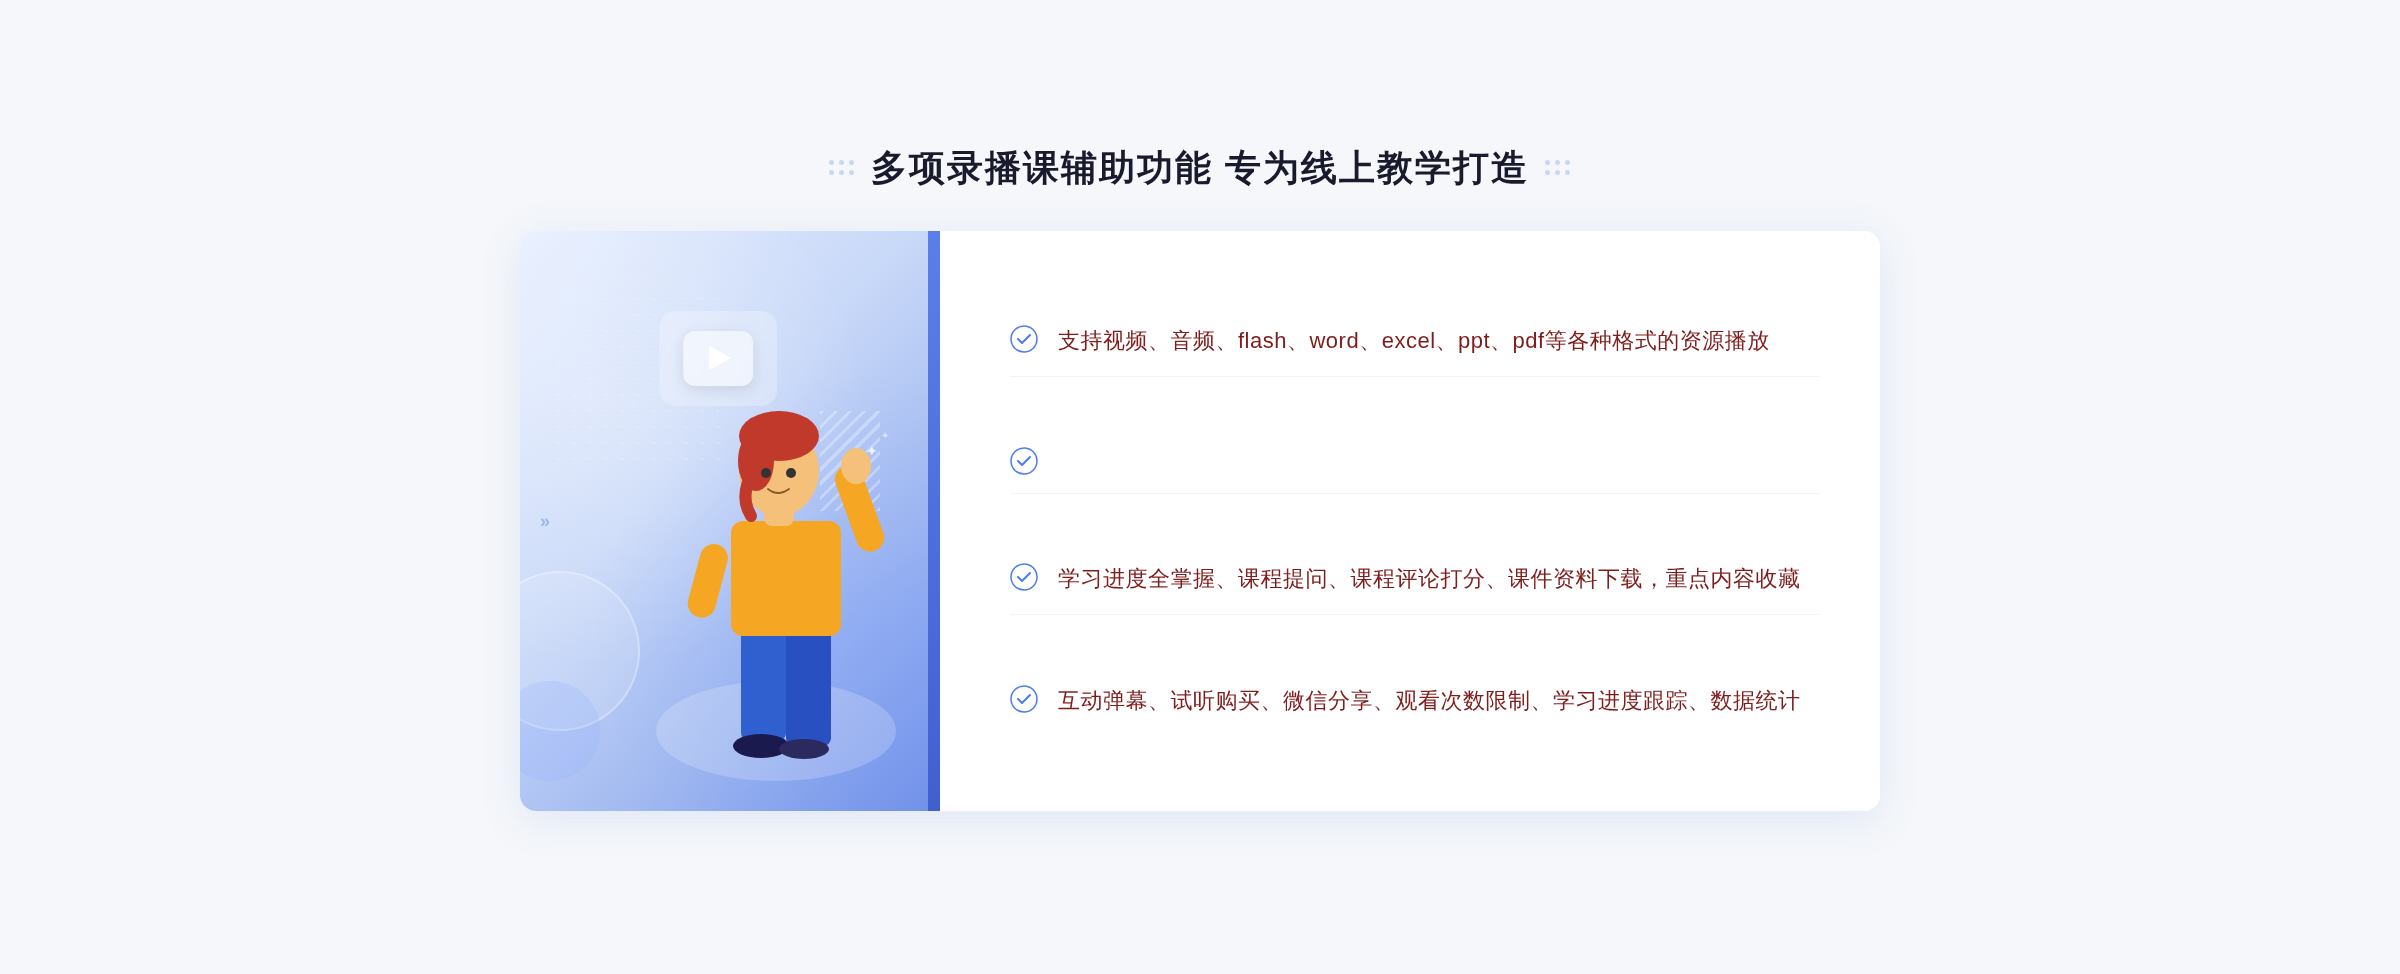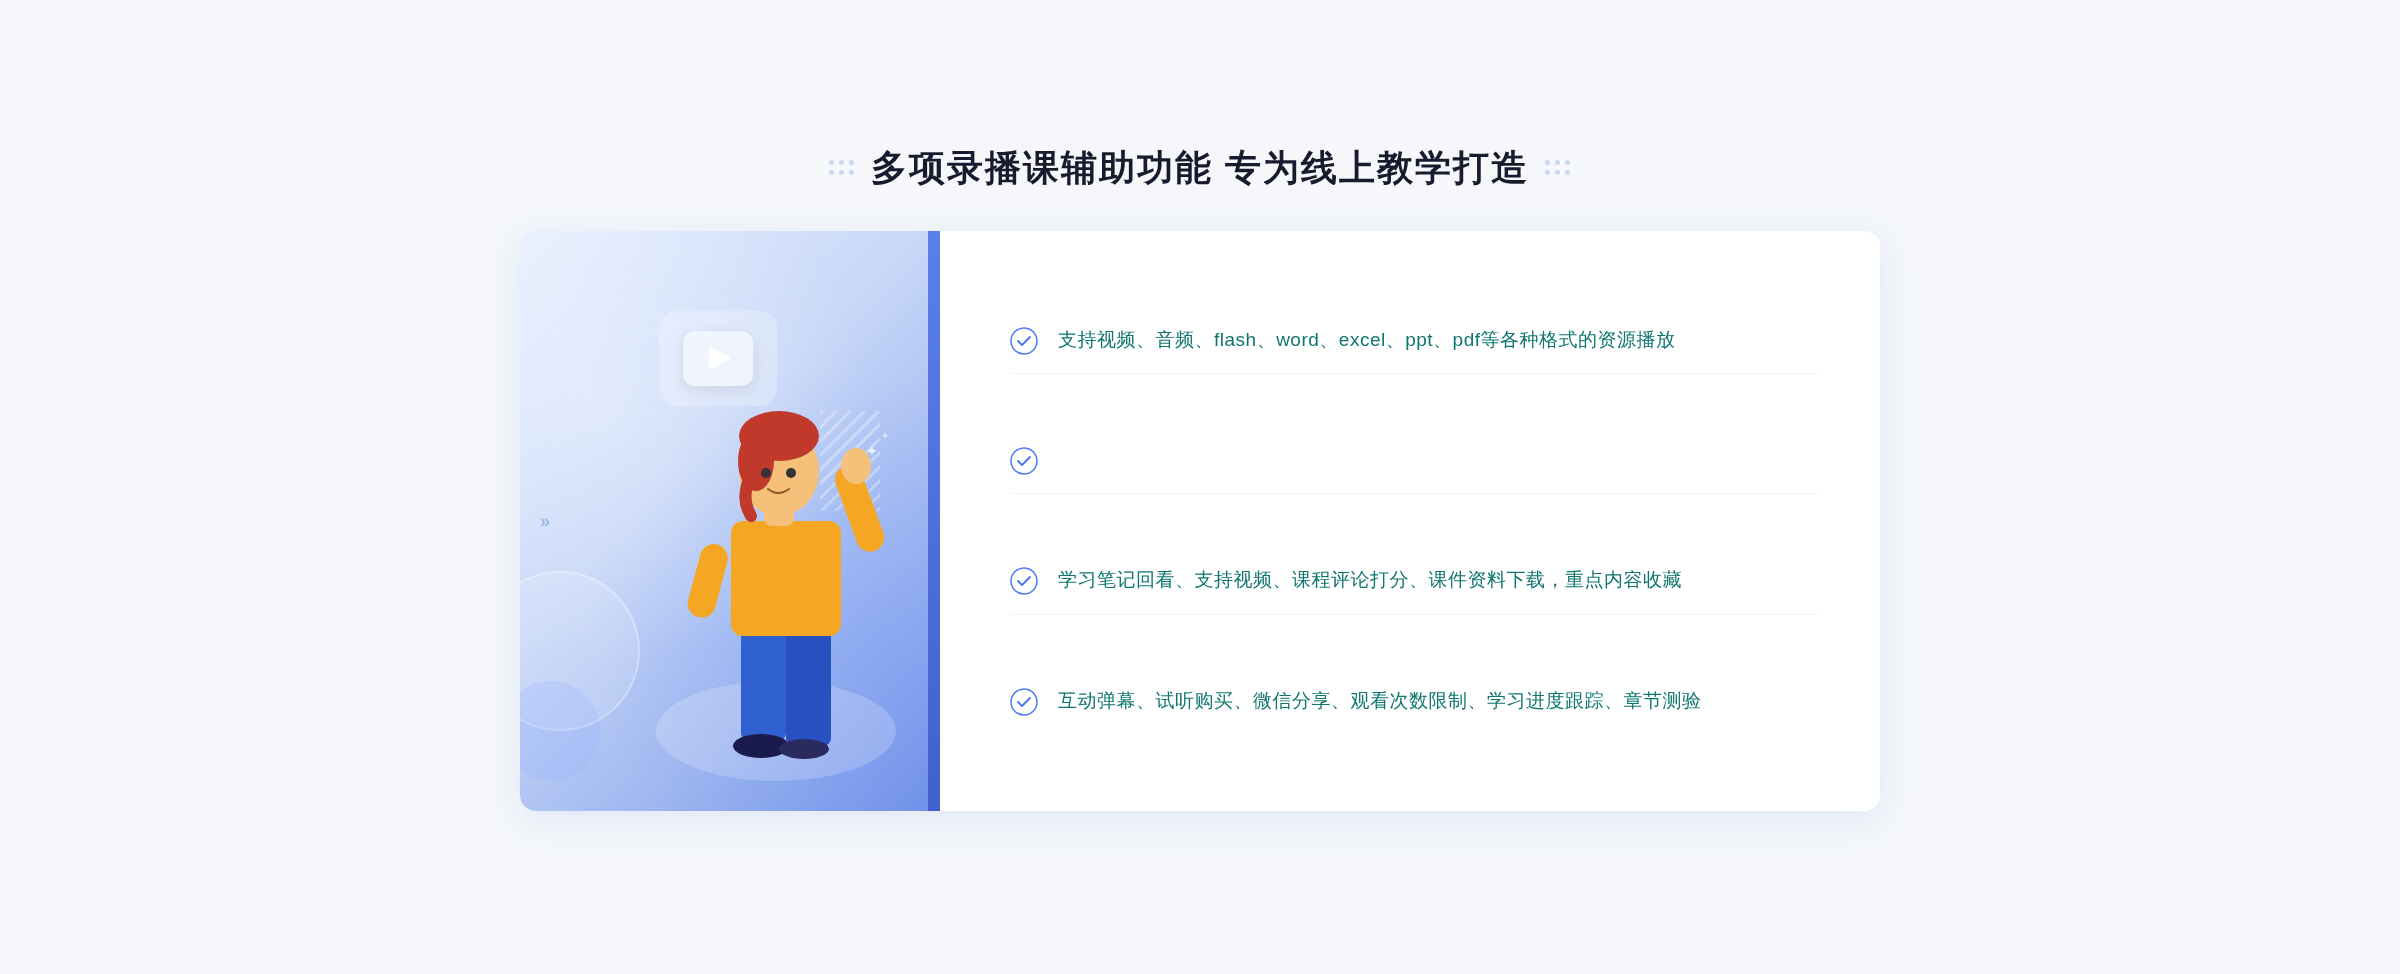--- a/index.html
+++ b/index.html
@@ -263,22 +263,22 @@
       flex-shrink: 0;
       margin-top: 2px;
     }
 
     .check-icon svg {
       width: 28px;
       height: 28px;
     }
 
     .feature-text {
-      font-size: 19px;
-      color: #0f766e;
+      font-size: 22px;
+      color: #7f1d1d;
       line-height: 1.6;
       letter-spacing: 0.5px;
     }
   </style>
 </head>
 <body>
 
 <div class="page-container">
 
   <div class="header-section">
@@ -391,28 +391,28 @@
         </div>
       </div>
 
       <div class="feature-item">
         <div class="check-icon">
           <svg viewBox="0 0 28 28" xmlns="http://www.w3.org/2000/svg">
             <circle cx="14" cy="14" r="13" fill="none" stroke="#4b7cf3" stroke-width="1.5"></circle>
             <path d="M8 14 L12 18 L20 10" stroke="#4b7cf3" stroke-width="2" fill="none" stroke-linecap="round" stroke-linejoin="round"></path>
           </svg>
         </div>
-        <span class="feature-text">学习笔记回看、支持视频、课程评论打分、课件资料下载，重点内容收藏</span>
+        <span class="feature-text">学习进度全掌握、课程提问、课程评论打分、课件资料下载，重点内容收藏</span>
       </div>
 
       <div class="feature-item">
         <div class="check-icon">
           <svg viewBox="0 0 28 28" xmlns="http://www.w3.org/2000/svg">
             <circle cx="14" cy="14" r="13" fill="none" stroke="#4b7cf3" stroke-width="1.5"></circle>
             <path d="M8 14 L12 18 L20 10" stroke="#4b7cf3" stroke-width="2" fill="none" stroke-linecap="round" stroke-linejoin="round"></path>
           </svg>
         </div>
-        <span class="feature-text">互动弹幕、试听购买、微信分享、观看次数限制、学习进度跟踪、章节测验</span>
+        <span class="feature-text">互动弹幕、试听购买、微信分享、观看次数限制、学习进度跟踪、数据统计</span>
       </div>
 
     </div>
   </div>
 </div>
 
 </body></html>

